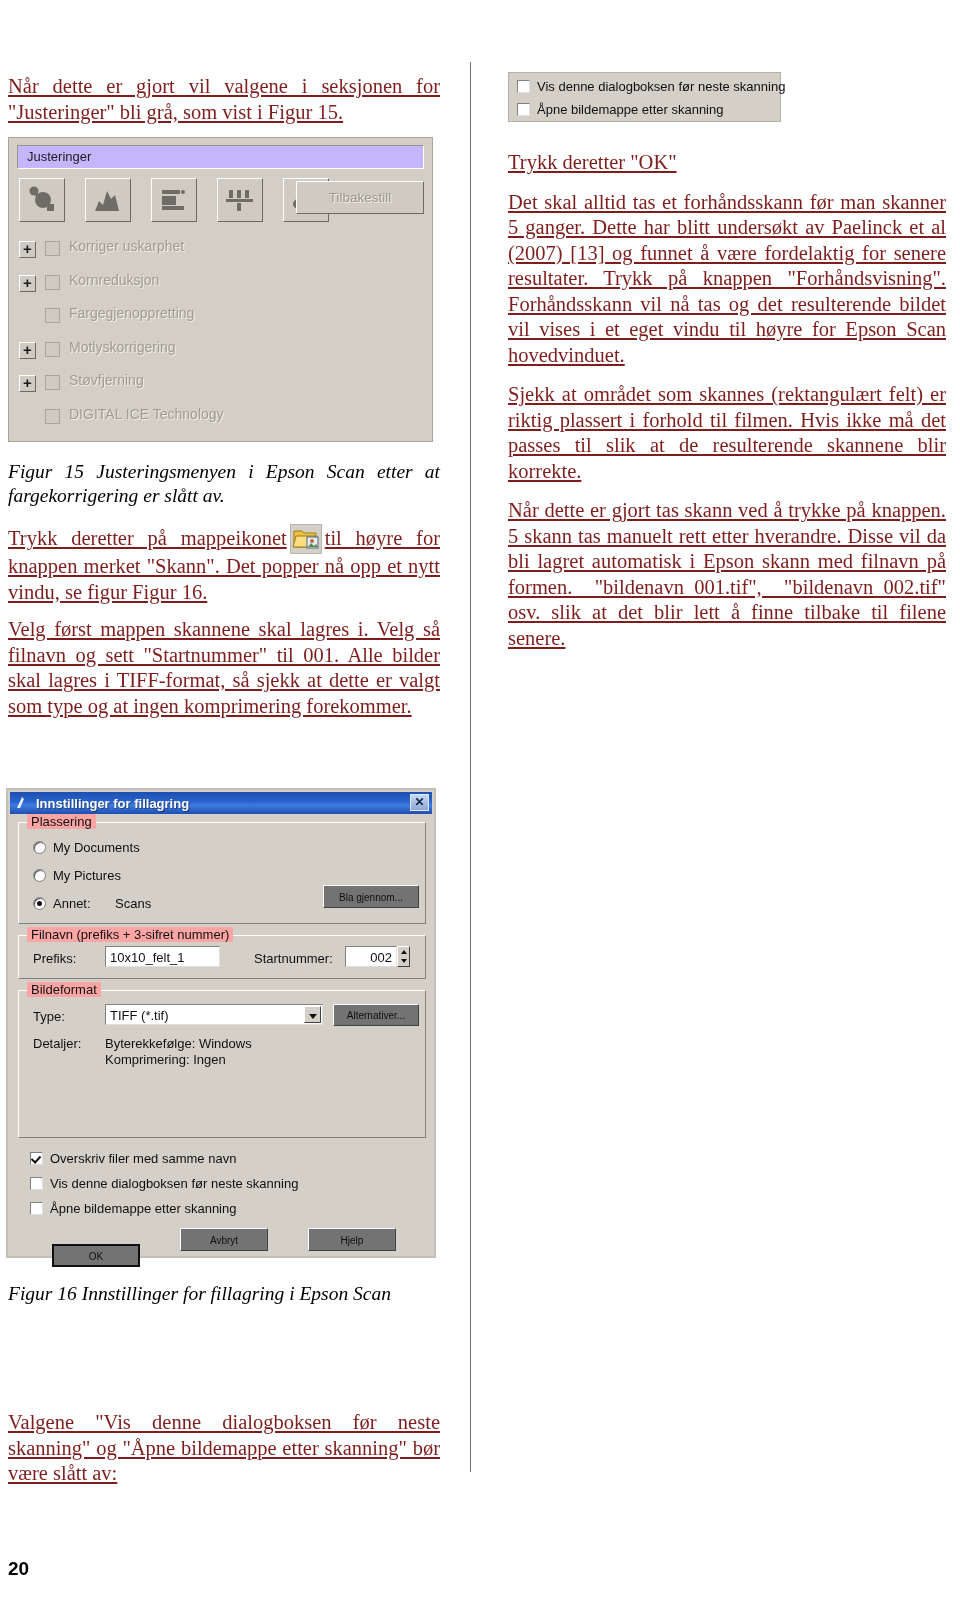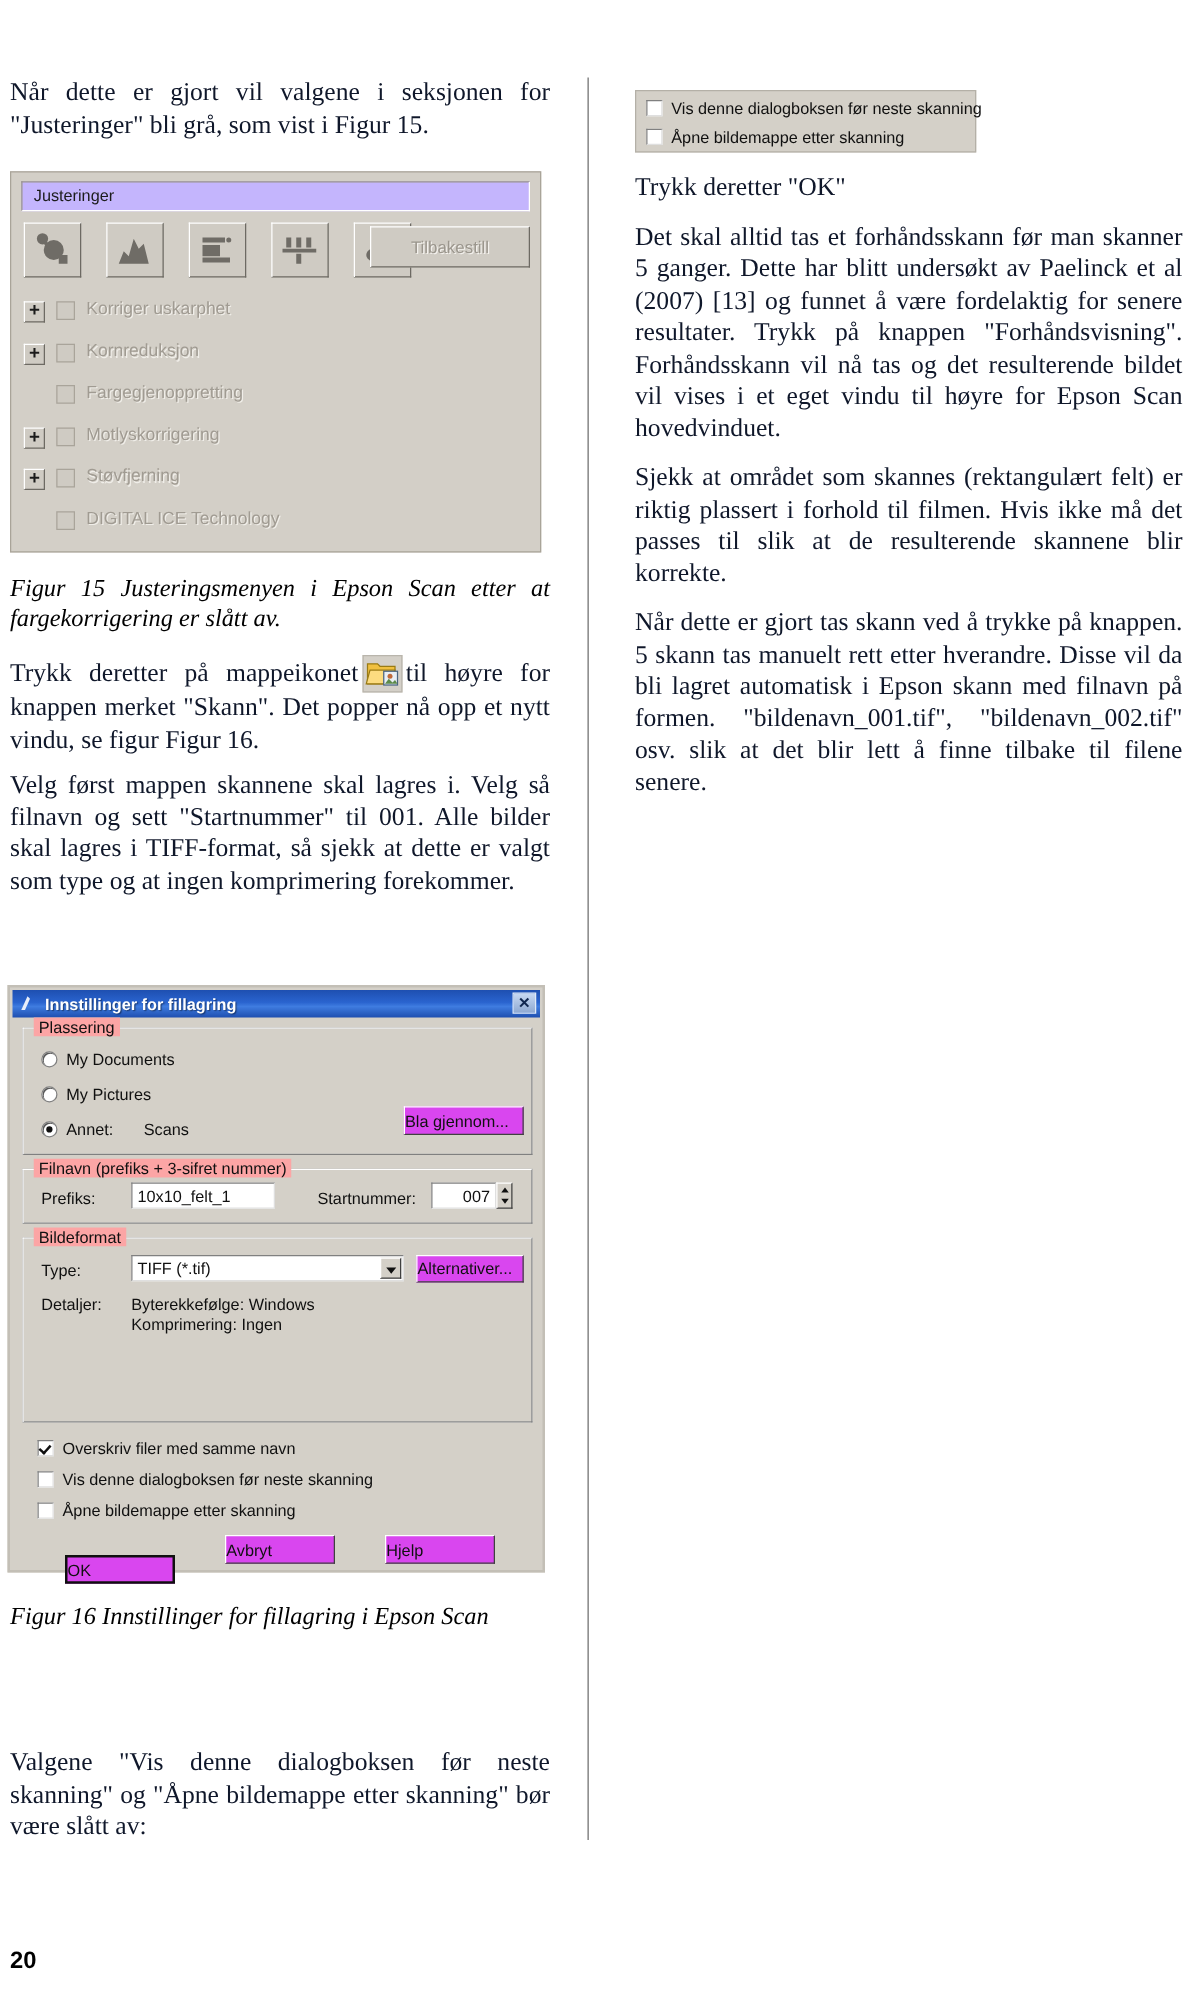--- a/index.html
+++ b/index.html
@@ -10,22 +10,23 @@
     -webkit-font-smoothing:antialiased;
   }
   .page{position:absolute;inset:0;}
 
   
   .col-left{position:absolute;left:8px;top:62px;width:432px;}
   .col-divider{position:absolute;left:470px;top:62px;width:1px;height:1410px;background:#6e6e6e;}
 
   p.body{
     font-size:20.5px;line-height:25.5px;text-align:justify;
-    margin:0 0 14px 0;color:#0f172a;
+    margin:12px 0 14px 0;color:#7f1d1d;
     text-justify:inter-word;
+    text-decoration:underline;
   }
   p.body.tight{margin-bottom:11px;}
   p.caption{
     font-size:19.5px;line-height:24px;font-style:italic;text-align:justify;
     margin:10px 0 16px 0;color:#000;
   }
   .nojust{text-align:left;}
 
   
   .fig15{
@@ -135,24 +136,24 @@
     position:absolute;width:13px;height:13px;border-radius:50%;
     background:#fff;border:1px solid #808080;box-sizing:border-box;
     box-shadow:inset 1px 1px 0 #5a5a5a;
   }
   .radio.on:after{
     content:"";position:absolute;left:3px;top:3px;width:5px;height:5px;
     border-radius:50%;background:#101010;
   }
   .rlabel{position:absolute;font-size:13px;color:#101010;white-space:nowrap;}
   .btn{
-    position:absolute;background:#d946ef;
+    position:absolute;background:#737373;
     border:1px solid #fff;border-right-color:#404040;border-bottom-color:#404040;
-    box-sizing:border-box;font-size:13px;color:#101010;
-    white-space:nowrap;
+    box-sizing:border-box;font-size:10px;color:#101010;
+    text-align:center;white-space:nowrap;
   }
   .btn>span{position:absolute;left:0;right:0;top:50%;transform:translateY(-50%);}
   .tfield{
     position:absolute;background:#fff;
     border:1px solid #808080;border-right-color:#dfdfdf;border-bottom-color:#dfdfdf;
     box-sizing:border-box;font-size:13px;color:#101010;
   }
   .tfield>span{position:absolute;left:4px;top:50%;transform:translateY(-50%);}
   .spin{
     position:absolute;width:13px;
@@ -333,21 +334,21 @@
       <div class="grp-in"></div>
       <div class="grp-title">Filnavn (prefiks + 3-sifret nummer)</div>
 
       <div class="rlabel" style="left:14px;top:15px;">Prefiks:</div>
       <div class="tfield" style="left:86px;top:10px;width:115px;height:21px;">
         <span>10x10_felt_1</span>
       </div>
 
       <div class="rlabel" style="left:235px;top:15px;">Startnummer:</div>
       <div class="tfield" style="left:326px;top:10px;width:52px;height:21px;text-align:right;">
-        <span style="left:auto;right:4px;">007</span>
+        <span style="left:auto;right:4px;">002</span>
       </div>
       <div class="spin" style="left:378px;top:10px;height:21px;">
         <div class="ar up"></div>
           <div class="ar dn"></div>
       </div>
     </div>
 
     <div class="grp" style="left:10px;top:200px;width:408px;height:148px;">
       <div class="grp-in"></div>
       <div class="grp-title">Bildeformat</div>

